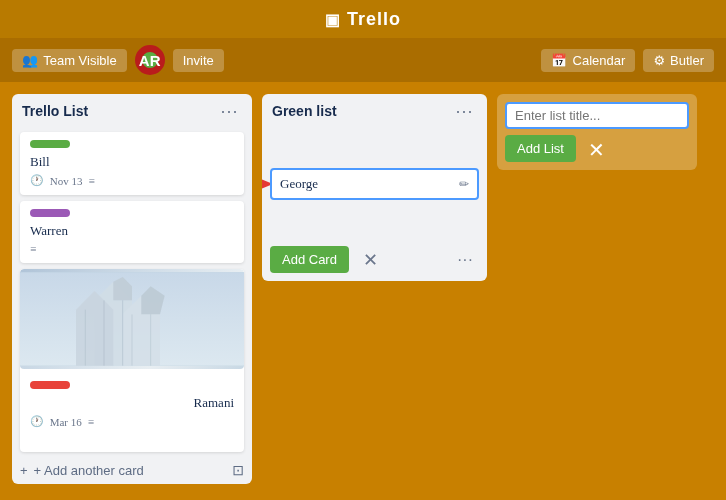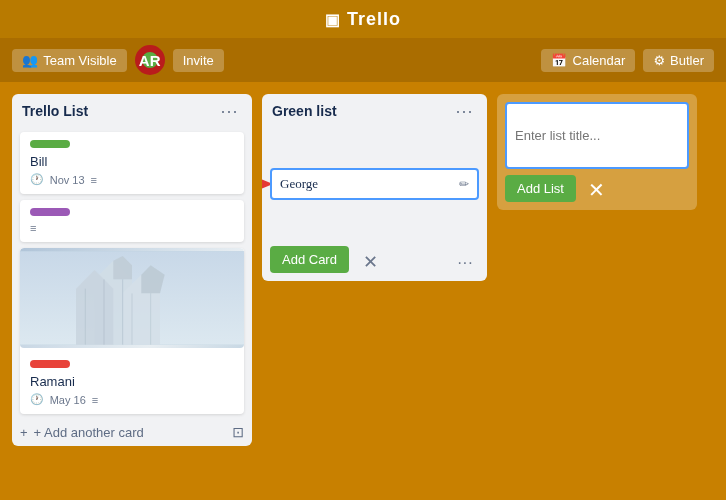--- a/index.html
+++ b/index.html
@@ -165,20 +165,21 @@
     }
 
     
     .card {
       background: white;
       border-radius: 4px;
       padding: 8px 10px;
       box-shadow: 0 1px 3px rgba(0,0,0,0.12);
       cursor: pointer;
       position: relative;
+      font-family: Liberation Serif, serif;
     }
     .card-label {
       height: 8px;
       border-radius: 4px;
       width: 40px;
       margin-bottom: 6px;
     }
     .card-title {
       font-size: 13px;
       color: #172b4d;
@@ -248,21 +249,21 @@
       cursor: pointer;
     }
     .card-placeholder {
       font-size: 13px;
       color: #aab1bb;
       padding: 6px 8px;
     }
     .card-actions {
       padding: 6px 8px 8px;
       display: flex;
-      align-items: flex-end;
+      align-items: center;
       gap: 8px;
     }
     .add-card-btn {
       background: #5aac44;
       color: white;
       border: none;
       padding: 6px 12px;
       border-radius: 4px;
       font-size: 13px;
       font-weight: 500;
@@ -310,21 +311,21 @@
       border-radius: 6px;
       width: 200px;
       min-width: 200px;
       padding: 8px;
       display: flex;
       flex-direction: column;
       gap: 6px;
     }
     .add-list-input {
       width: 100%;
-      padding: 24px 8px;
+      padding: 4px 8px;
       border: 2px solid #4c9aff;
       border-radius: 4px;
       font-size: 13px;
       background: white;
       outline: none;
       font-family: inherit;
       color: #aab1bb;
     }
     .add-list-actions {
       display: flex;
@@ -397,20 +398,21 @@
         <div class="card-title">Bill</div>
         <div class="card-meta">
           <span class="card-meta-icon">🕐</span>
           <span>Nov 13</span>
           <span>≡</span>
         </div>
       </div>
 
       <div class="card">
         <div class="card-label" style="background:#9B59B6;"></div>
+        <div class="card-title">Warren</div>
         <div class="card-meta">
           <span>≡</span>
         </div>
       </div>
 
       <div class="card" style="padding:0; overflow:hidden;">
         <div class="card-image">
           <svg class="building-svg" viewBox="0 0 240 100" xmlns="http://www.w3.org/2000/svg">
             <rect width="240" height="100" fill="#b8cedc"></rect>
 
@@ -428,26 +430,26 @@
             <polygon points="110,100 110,45 130,25 150,45 150,100" fill="#d4dfe8" opacity="0.9"></polygon>
             <polygon points="130,25 140,15 155,25 150,45 130,45" fill="#bccad4" opacity="0.9"></polygon>
 
             <line x1="90" y1="30" x2="90" y2="100" stroke="rgba(150,170,185,0.5)" stroke-width="0.8"></line>
             <line x1="110" y1="30" x2="110" y2="100" stroke="rgba(150,170,185,0.5)" stroke-width="0.8"></line>
             <line x1="70" y1="40" x2="70" y2="100" stroke="rgba(150,170,185,0.4)" stroke-width="0.8"></line>
             <line x1="120" y1="45" x2="120" y2="100" stroke="rgba(150,170,185,0.4)" stroke-width="0.8"></line>
             <line x1="140" y1="45" x2="140" y2="100" stroke="rgba(150,170,185,0.4)" stroke-width="0.8"></line>
           </svg>
         </div>
-        <div style="padding: 6px 10px 8px;">
+        <div style="padding: 6px 10px 24px; text-align: right;">
           <div class="card-label" style="background:#E8433A;"></div>
           <div class="card-title">Ramani</div>
           <div class="card-meta">
             <span class="card-meta-icon">🕐</span>
-            <span>May 16</span>
+            <span>Mar 16</span>
             <span>≡</span>
           </div>
         </div>
       </div>
     </div>
     <div class="list-footer">
       <span>+</span>
       <span>+ Add another card</span>
       <span style="margin-left:auto; font-size:14px;">⊡</span>
     </div>

